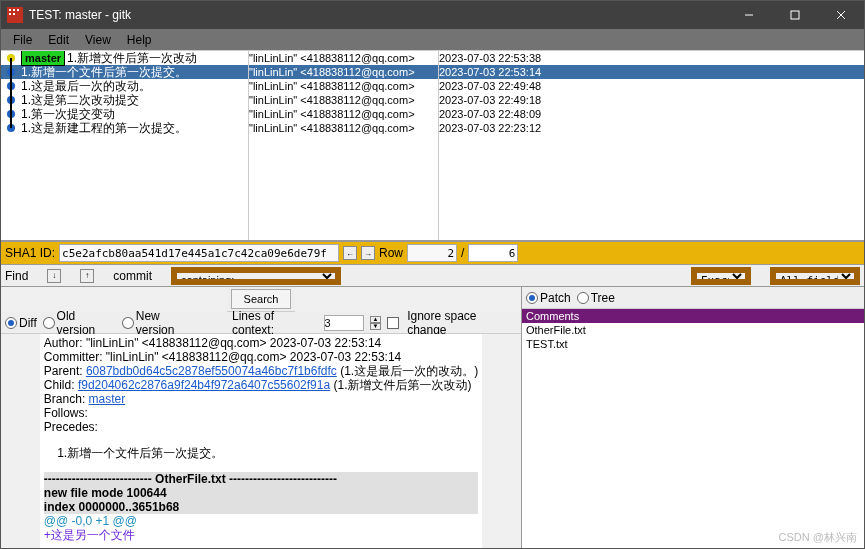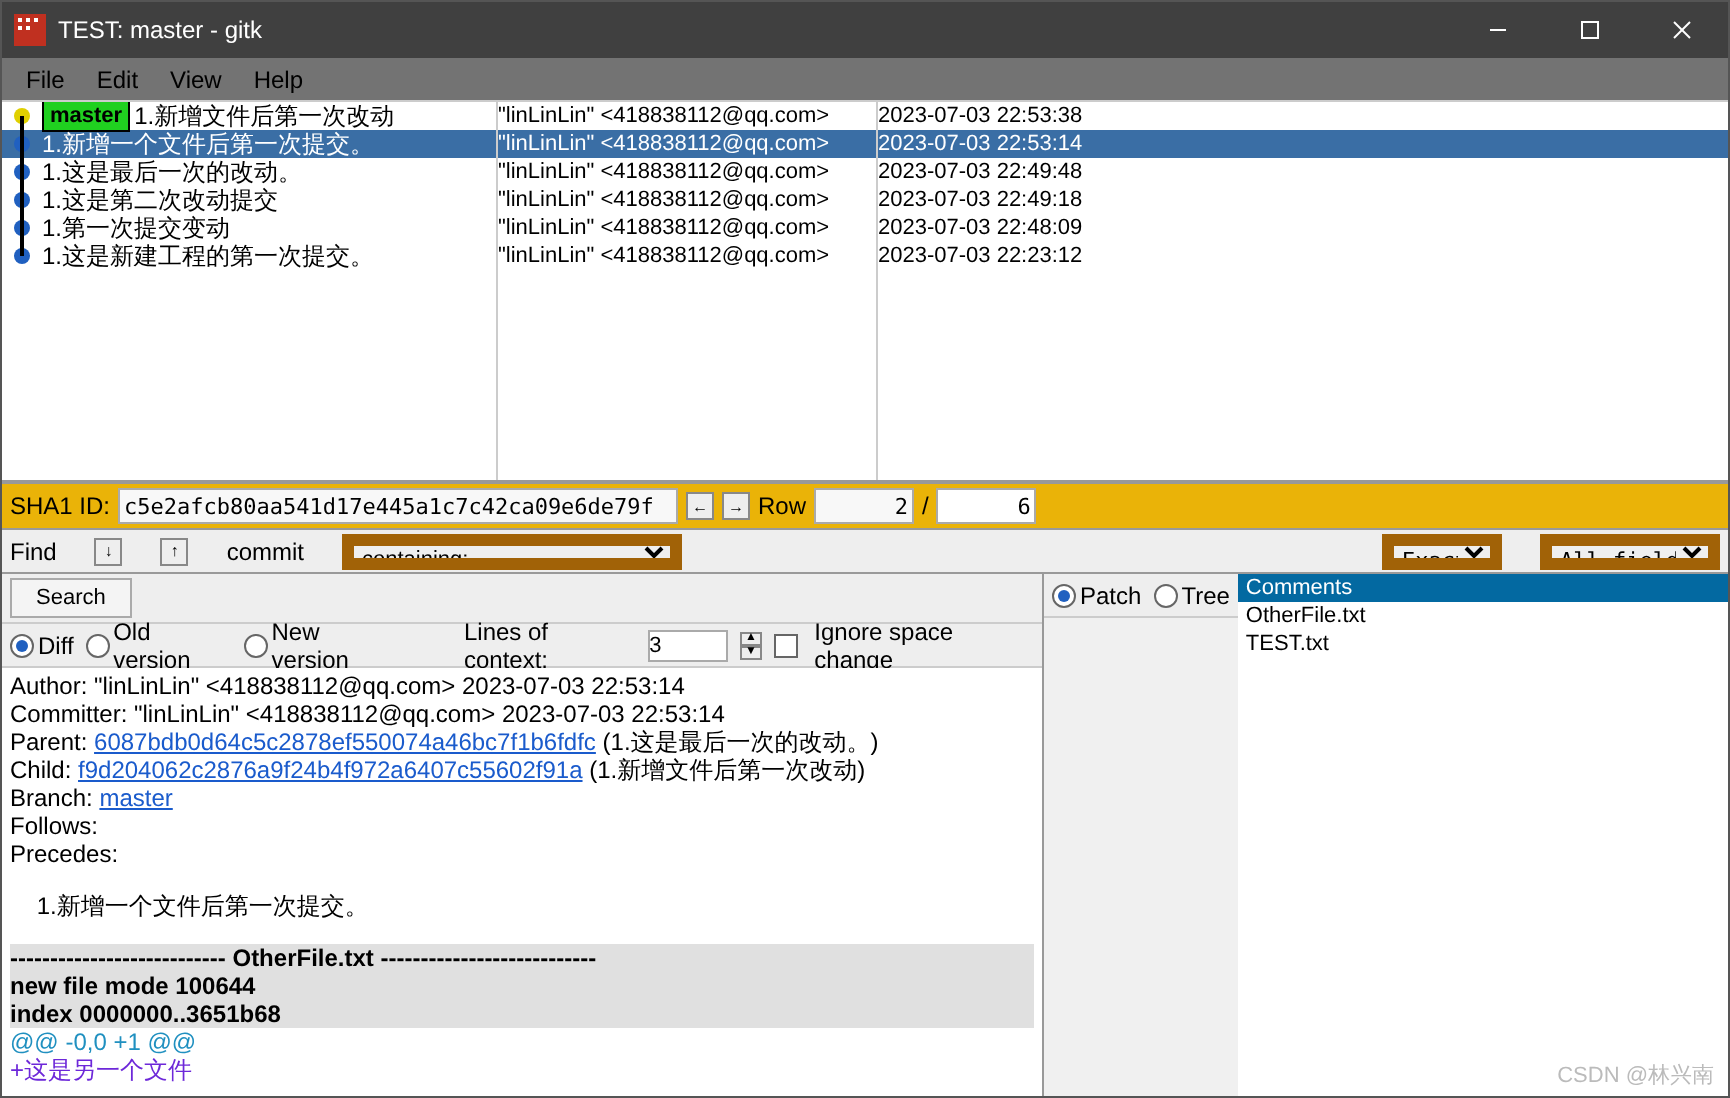--- a/index.html
+++ b/index.html
@@ -25,34 +25,34 @@
 .dot.yellow { background: #e0d000; }
 .vline { position: absolute; left: 9px; width: 2px; background: #000; }
 .branch-tag { background: #20d020; border: 1px solid #000; padding: 0 3px; font-weight: bold; margin-right: 2px; font-size: 11px; }
 .sha-bar { height: 24px; display: flex; align-items: center; background: #eab308; border-top: 1px solid #999; border-bottom: 1px solid #999; padding: 0 4px; gap: 4px; }
 .sha-bar label { font-size: 12px; }
 .sha-bar input[type=text] { border: 1px solid #aaa; background: #f8f8f8; height: 18px; padding: 0 2px; font-family: monospace; font-size: 11px; }
 .find-bar { height: 22px; display: flex; align-items: center; padding: 0 4px; gap: 19px; background: #eee; border-bottom: 1px solid #999; }
 .find-bar select, .find-bar input { border: 6px solid #a16207; height: 18px; font-size: 11px; }
 .arrow-btn { width: 14px; height: 14px; border: 1px solid #888; background: #eee; display: inline-flex; align-items: center; justify-content: center; font-size: 8px; }
 .bottom-pane { flex: 1; display: flex; overflow: hidden; }
-.left-detail { flex: 1; display: flex; flex-direction: column; border-right: 1px solid #999; min-width: 0; }
-.right-tree { width: 342px; display: flex; flex-direction: row; }
+.left-detail { flex: 1; display: flex; flex-direction: column; border-right: 1px solid #999; min-width: 0; align-items: center; }
+.right-tree { width: 342px; display: flex; flex-direction: column; }
 .detail-toolbar { height: 22px; display: flex; align-items: center; gap: 6px; padding: 0 4px; background: #eee; border-bottom: 1px solid #ccc; font-size: 11px; }
 .detail-toolbar input[type=text] { width: 40px; height: 16px; border: 1px solid #aaa; font-size: 11px; }
 .search-btn { height: 20px; padding: 0 12px; border: 1px solid #aaa; background: #f4f4f4; margin: 2px 4px; font-size: 11px; }
 .detail-body { flex: 1; overflow: auto; background: #fff; font-family: "Courier New", monospace; font-size: 11px; padding: 2px 4px; line-height: 14px; }
 .detail-body a { color: #1a5bcc; text-decoration: underline; }
 .diff-header { background: #e0e0e0; font-weight: bold; }
 .diff-hunk { color: #2090c0; }
 .diff-add { color: #6d28d9; }
 .tree-toolbar { height: 22px; display: flex; align-items: center; padding: 0 4px; gap: 6px; background: #eee; border-bottom: 1px solid #ccc; font-size: 11px; }
 .tree-body { flex: 1; background: #fff; overflow: auto; }
 .tree-item { padding: 1px 4px; font-size: 11px; }
-.tree-item.sel { background: #0369a1; color: #fff; }
+.tree-item.sel { background: #701a75; color: #fff; }
 .watermark { position: fixed; right: 8px; bottom: 4px; color: #bbb; font-size: 11px; }
 .radio-wrap { display: inline-flex; align-items: center; }
 .radio-circle { width: 12px; height: 12px; border: 1px solid #666; border-radius: 50%; display: inline-flex; align-items: center; justify-content: center; margin-right: 2px; background: #fff; }
 .radio-circle.checked::after { content: ""; width: 6px; height: 6px; background: #2060c0; border-radius: 50%; }
 .chk { width: 12px; height: 12px; border: 1px solid #666; background: #fff; display: inline-block; margin-right: 2px; }
 .spin { width: 12px; display: inline-flex; flex-direction: column; }
 .spin div { height: 7px; border: 1px solid #888; font-size: 6px; text-align: center; line-height: 5px; }
 </style>
 </head>
 <body>

